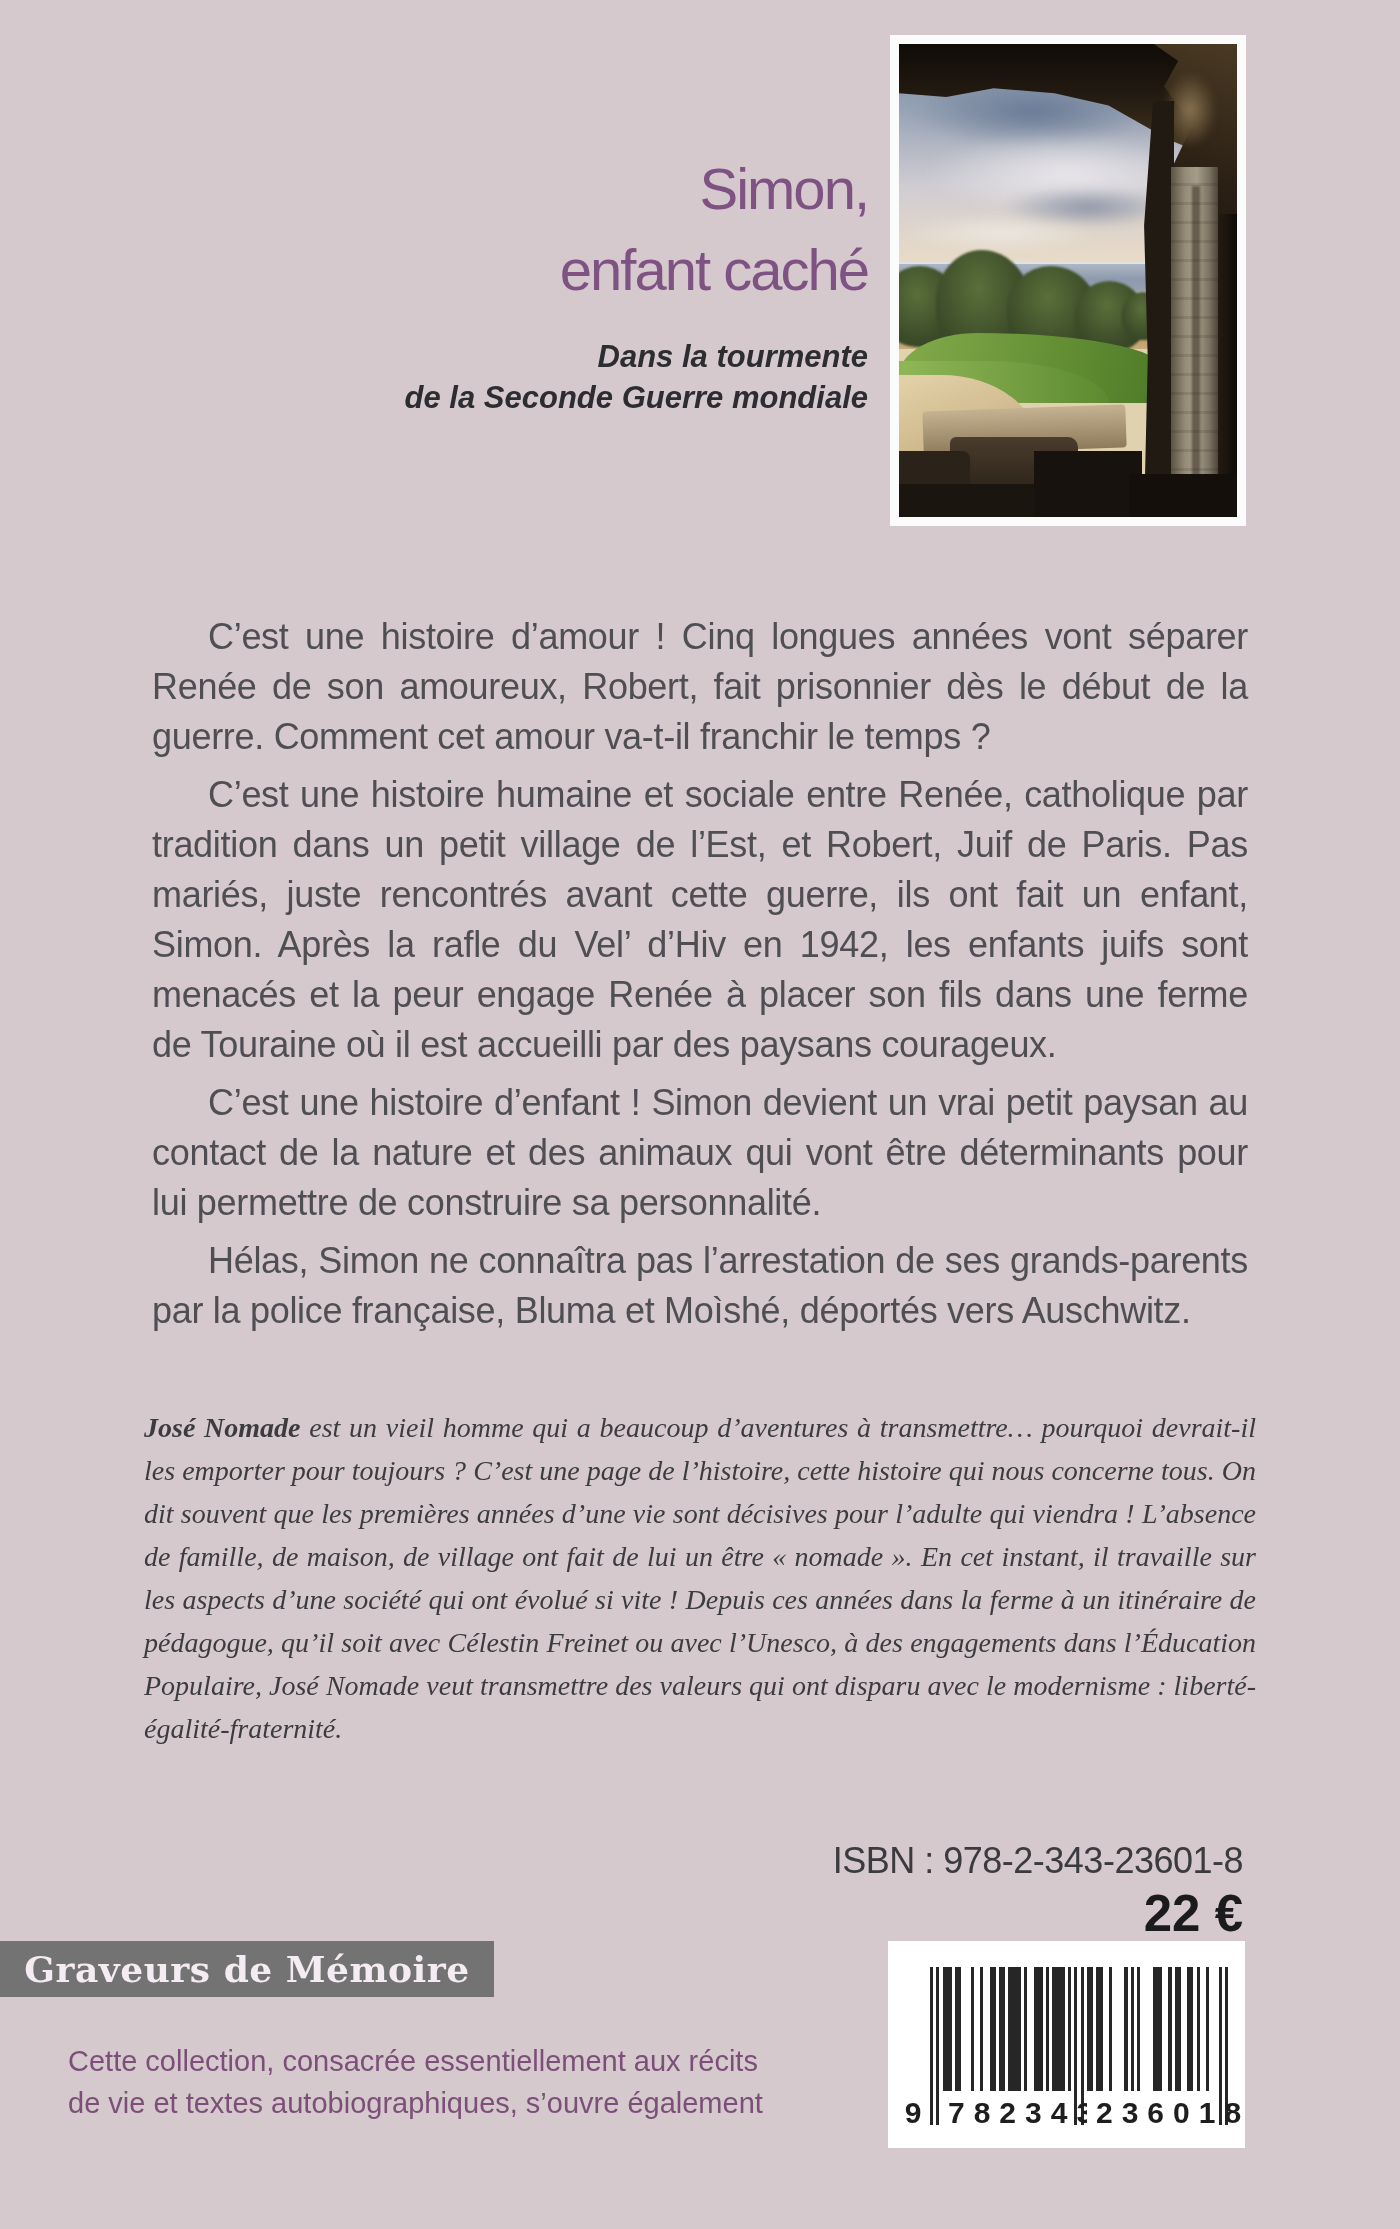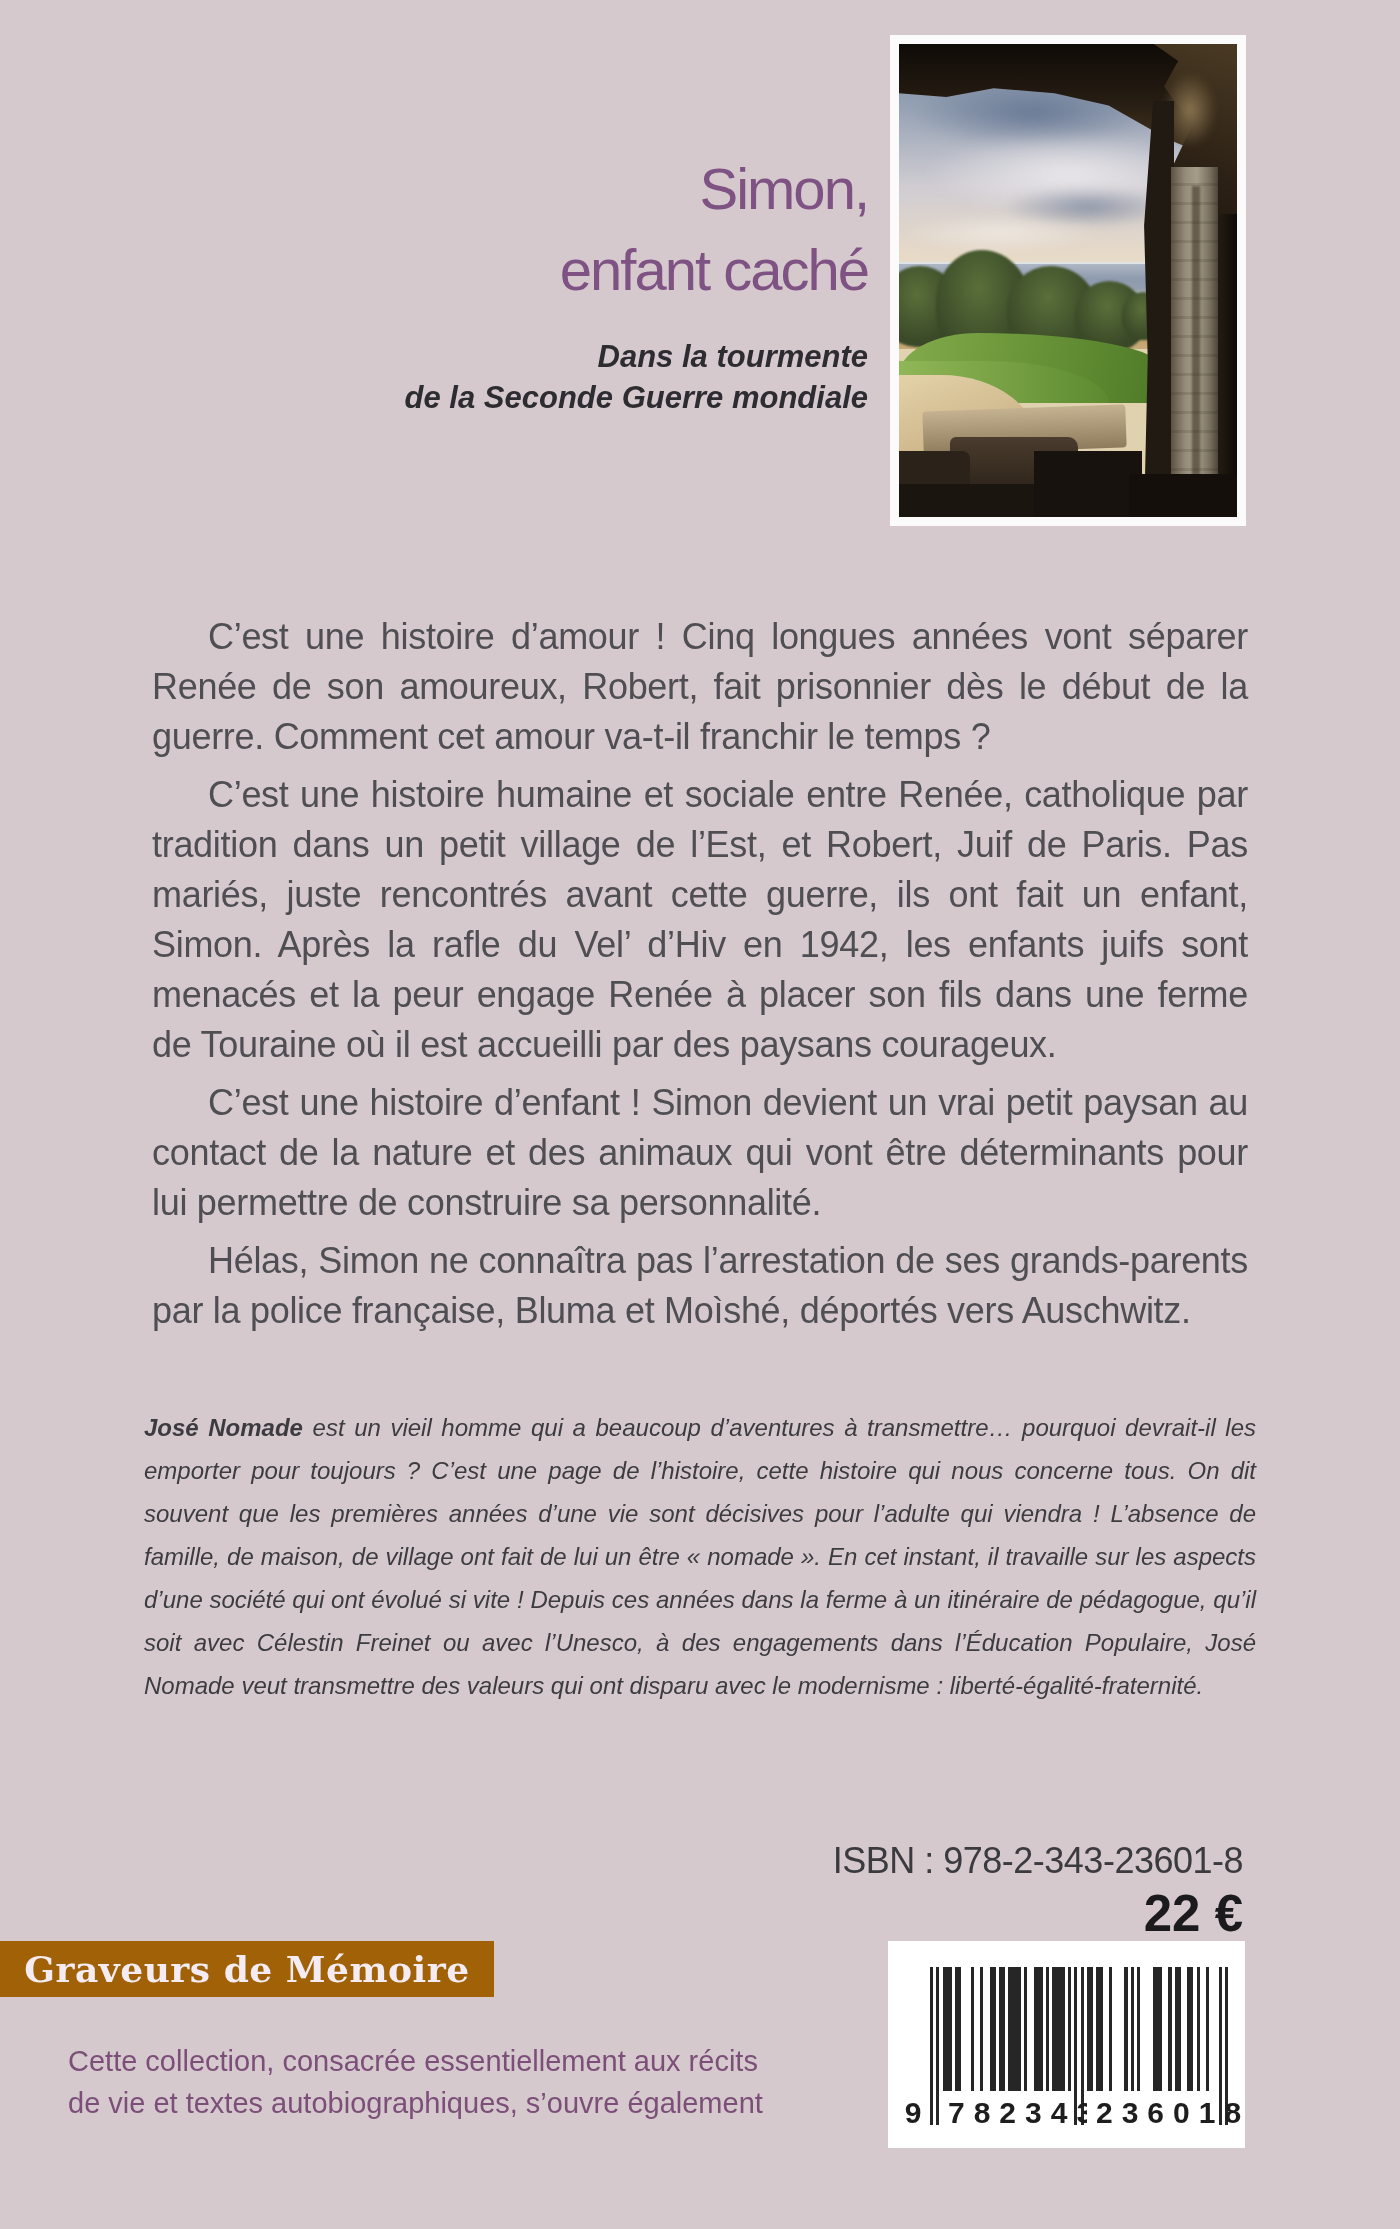--- a/index.html
+++ b/index.html
@@ -58,28 +58,28 @@
     background:repeating-linear-gradient(180deg,rgba(0,0,0,0) 0 16px,rgba(40,32,22,.14) 16px 19px);}
   .p-pillar-streak{right:11%;top:30%;width:2.2%;height:66%;background:rgba(52,42,30,.55);filter:blur(1px);}
   .p-farright{right:0;top:36%;width:5.5%;height:64%;background:linear-gradient(90deg,#241c12,#0f0b07);}
   .p-rbdark{right:0;bottom:0;width:32%;height:9%;background:#140f0a;}
   
   .synopsis{position:absolute;left:144px;top:604px;width:1112px;
     font-size:36px;line-height:50px;color:#4e4e53;text-align:justify;font-weight:400;letter-spacing:-.3px;}
   .synopsis p{margin:8px;text-indent:56px;}
   
   .bio{position:absolute;left:144px;top:1406px;width:1112px;
-    font-style:italic;font-size:24px;line-height:43px;color:#3c3c40;text-align:justify;}
+    font-style:italic;font-size:28px;line-height:43px;color:#3c3c40;text-align:justify;font-family:Liberation Serif, serif;}
   .bio p{margin:0;}
   .bio b{font-weight:700;}
   
   .isbn{position:absolute;right:157px;top:1840px;font-size:36px;letter-spacing:-.5px;color:#3a3a3f;}
   .price{position:absolute;right:157px;top:1884px;font-size:51px;font-weight:600;color:#1b1b1d;}
   
-  .banner{position:absolute;left:0;top:1941px;width:494px;height:56px;background:#a16207;
+  .banner{position:absolute;left:0;top:1941px;width:494px;height:56px;background:#737373;
     display:flex;align-items:center;justify-content:center;}
   .banner span{font-family:"DejaVu Serif","Liberation Serif",serif;font-size:36px;font-weight:700;
     color:#f4ecf2;letter-spacing:.5px;}
   
   .collection-desc{position:absolute;left:68px;top:2040px;font-size:29px;line-height:42px;color:#7b4f78;}
   
   .barcode{position:absolute;left:888px;top:1941px;width:357px;height:207px;background:#ffffff;}
   .barcode svg{position:absolute;left:42px;top:26px;width:298px;height:158px;fill:#262626;shape-rendering:crispEdges;}
   .bc-digit{position:absolute;top:150px;height:44px;background:#ffffff;color:#1e1e1e;
     font-size:30px;font-weight:700;line-height:44px;text-align:center;letter-spacing:9px;text-indent:9px;}

